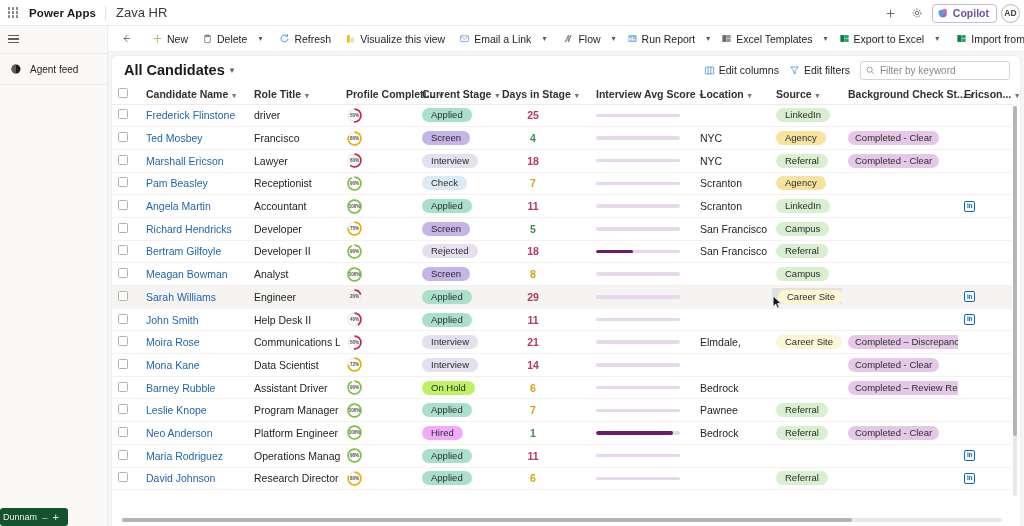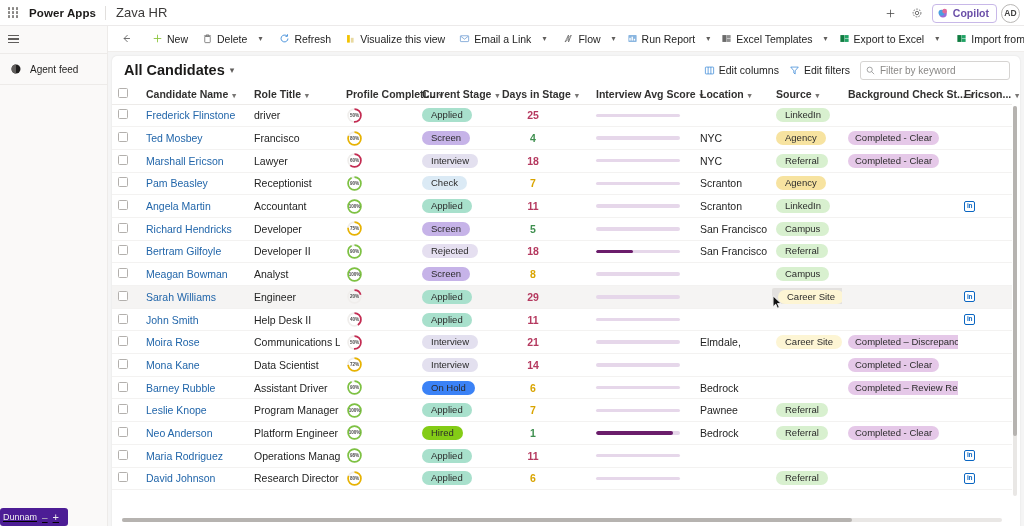--- a/index.html
+++ b/index.html
@@ -140,22 +140,22 @@
   .vscroll { position: absolute; right: 3px; top: 50px; width: 4px; height: 390px; background: #e9e7e5; border-radius: 2px; }
   .vscroll > i { display:block; width: 4px; height: 330px; background: #b6b3b0; border-radius: 2px; }
   .hscroll { position: absolute; left: 10px; bottom: 26px; width: 880px; height: 4px; background: #e9e7e5; border-radius: 2px; }
   .hscroll > i { display:block; height: 4px; width: 730px; background: #b6b3b0; border-radius: 2px; }
 
   
   .cursor { position: absolute; left: 772px; top: 295px; width: 11px; height: 15px; }
 
   
   .taskfrag {
-    position: absolute; left: 0; bottom: 0; width: 68px; height: 18px; background: #4c1d95;
-    border-radius: 3px; display: flex; align-items: center; gap: 5px; padding-left: 3px; overflow: hidden; text-decoration: underline;
+    position: absolute; left: 0; bottom: 0; width: 68px; height: 18px; background: #14532d;
+    border-radius: 3px; display: flex; align-items: center; gap: 5px; padding-left: 3px; overflow: hidden;
   }
   .taskfrag .t { font-size: 9px; color: #efefef; white-space: nowrap; }
   .taskfrag .m { font-size: 10px; color: #bdbdbd; }
   .taskfrag .p { font-size: 11px; color: #efefef; }
 </style>
 </head>
 <body>
 
 <div class="suitebar">
   <div class="waffle">
@@ -672,21 +672,21 @@
             <tr class="">
               <td><span class="cb"></span></td>
               <td><span class="cname">Barney Rubble</span></td>
               <td>Assistant Driver</td>
               <td>
                 <div class="donut"><svg width="17" height="17" viewBox="0 0 17 17">
                     <circle cx="8.5" cy="8.5" r="6.4" fill="none" stroke="#f0eeec" stroke-width="1.7"></circle>
                     <circle cx="8.5" cy="8.5" r="6.4" fill="none" stroke="#7dc242" stroke-width="1.7" stroke-dasharray="36.19 4.02" transform="rotate(-90 8.5 8.5)" stroke-linecap="butt"></circle>
                   </svg><span class="pct">90%</span></div>
               </td>
-              <td><span class="pill" style="background:#3b82f6">On Hold</span></td>
+              <td><span class="pill" style="background:#bef264">On Hold</span></td>
               <td style="text-align:center;padding-right:26px"><span class="days" style="color:#d9a400">6</span></td>
               <td>
                 <div class="scorebar">
                   <i style="width:0%"></i>
                 </div>
               </td>
               <td>Bedrock</td>
               <td></td>
               <td><span class="pill wide" style="background:#e5c8e8">Completed – Review Requ...</span></td>
               <td></td>
@@ -716,21 +716,21 @@
             <tr class="">
               <td><span class="cb"></span></td>
               <td><span class="cname">Neo Anderson</span></td>
               <td>Platform Engineer</td>
               <td>
                 <div class="donut"><svg width="17" height="17" viewBox="0 0 17 17">
                     <circle cx="8.5" cy="8.5" r="6.4" fill="none" stroke="#f0eeec" stroke-width="1.7"></circle>
                     <circle cx="8.5" cy="8.5" r="6.4" fill="none" stroke="#7dc242" stroke-width="1.7" stroke-dasharray="40.21 0.00" transform="rotate(-90 8.5 8.5)" stroke-linecap="butt"></circle>
                   </svg><span class="pct">100%</span></div>
               </td>
-              <td><span class="pill" style="background:#84cc16">Hired</span></td>
+              <td><span class="pill" style="background:#f0abfc">Hired</span></td>
               <td style="text-align:center;padding-right:26px"><span class="days" style="color:#3f8f4f">1</span></td>
               <td>
                 <div class="scorebar">
                   <i style="width:92%"></i>
                 </div>
               </td>
               <td>Bedrock</td>
               <td><span class="pill" style="background:#d8f0cf">Referral</span></td>
               <td><span class="pill wide" style="background:#e5c8e8">Completed - Clear</span></td>
               <td></td>

